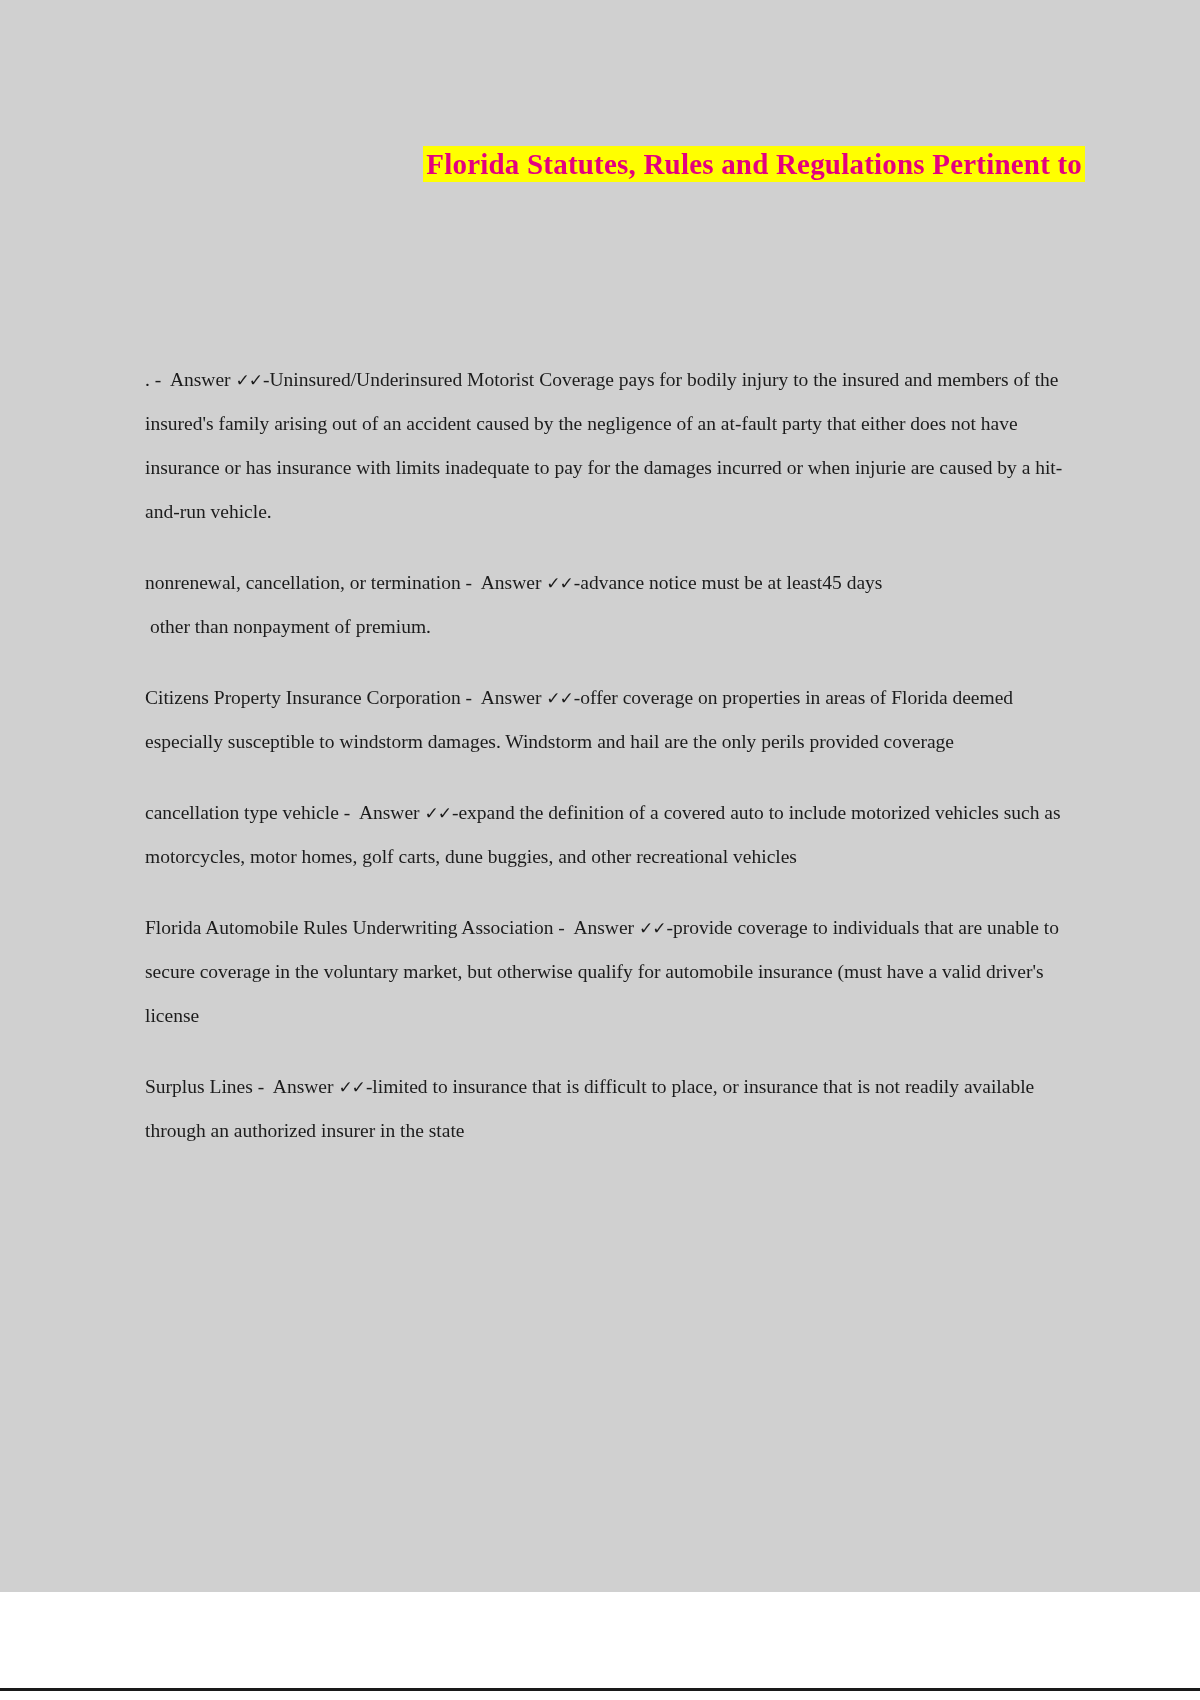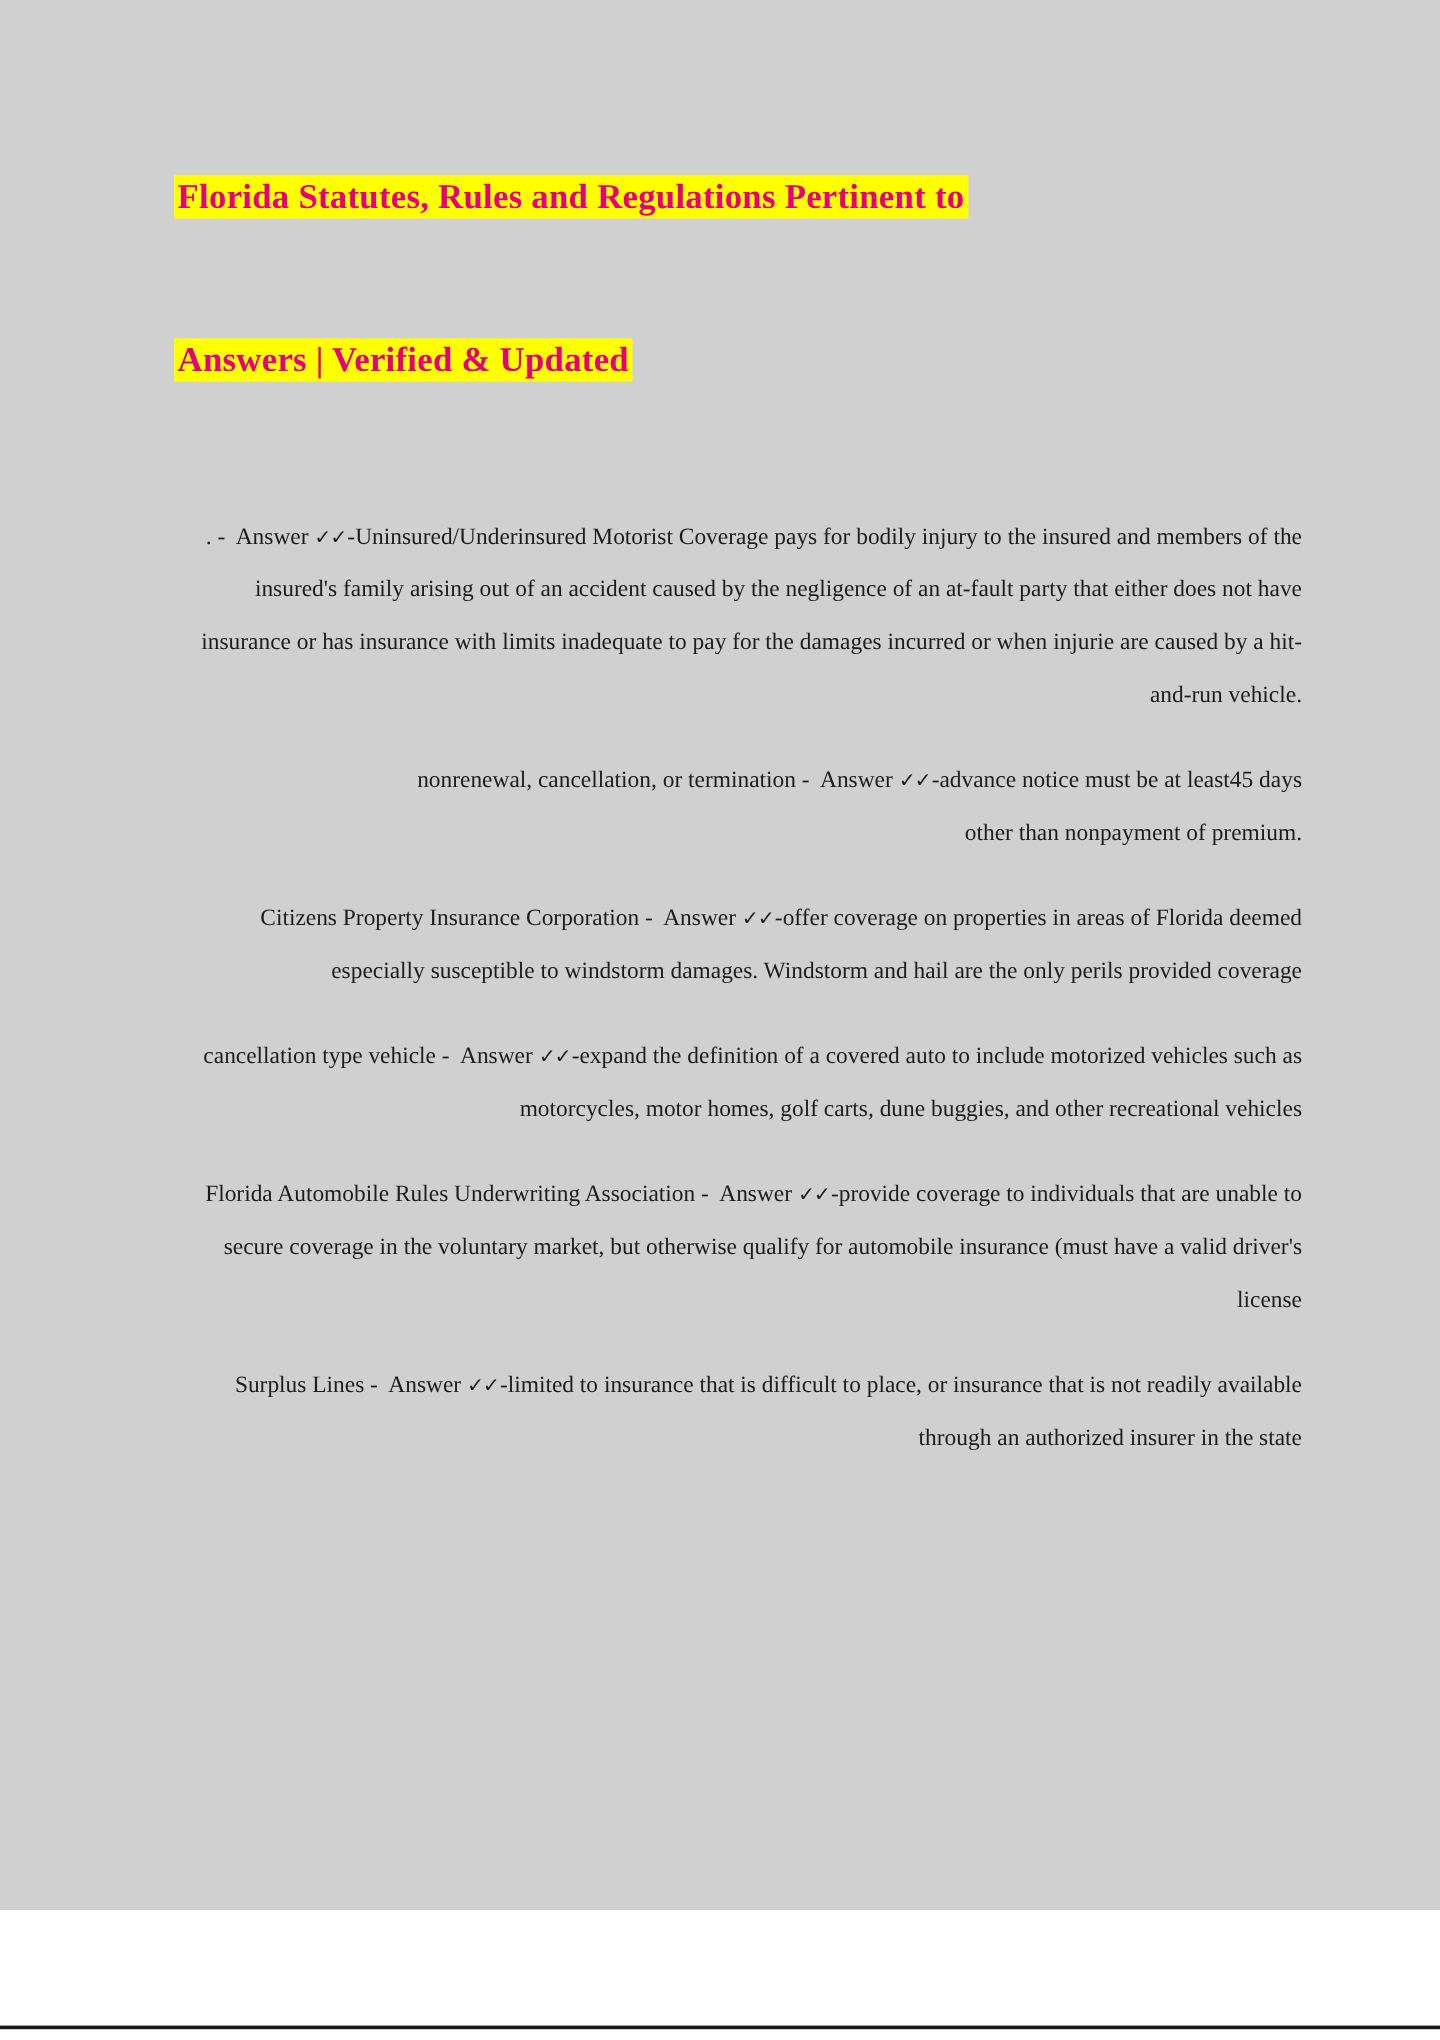--- a/index.html
+++ b/index.html
@@ -43,21 +43,21 @@
     height: 3px;
     background: #1a1a1a;
   }
   .content {
     position: absolute;
     left: 145px;
     top: 130px;
     width: 940px;
   }
   .doc-title {
-    text-align: left;
+    text-align: right;
     font-family: "Liberation Serif", serif;
     font-weight: bold;
     font-size: 29px;
     line-height: 68px;
     color: #e4007f;
     margin: 0;
     letter-spacing: 0.2px;
   }
   .doc-title .hl {
     background: #ffff00;
@@ -70,21 +70,21 @@
     padding: 0;
     list-style: none;
     margin-top: 92px;
   }
   .qa-item {
     margin: 0 0 27px 0;
     font-family: "Liberation Serif", serif;
     font-size: 19.5px;
     line-height: 44px;
     color: #1c1c1c;
-    text-align: right;
+    text-align: left;
   }
   .qa-item:last-child {
     margin-bottom: 0;
   }
   .qa-term {
     white-space: pre-wrap;
   }
   .qa-sep {
     white-space: pre-wrap;
   }
@@ -106,21 +106,20 @@
 
 <div id="page">
 
   <div class="doc-sheet">
 
     <div class="content">
 
       <h1 class="doc-title">
         <span class="hl">Florida Statutes, Rules and Regulations Pertinent to</span><br>
         <br>
-        <span class="hl">Answers | Verified &amp; Updated</span>
       </h1>
 
       <ul class="qa-list">
 
         <li class="qa-item">
           <span class="qa-term">.</span><span class="qa-sep"> -  </span><span class="qa-answerword">Answer </span><span class="qa-check">✓✓</span><span class="qa-body">-Uninsured/Underinsured Motorist Coverage pays for bodily injury to the insured and members of the insured's family arising out of an accident caused by the negligence of an at-fault party that either does not have insurance or has insurance with limits inadequate to pay for the damages incurred or when injurie are caused by a hit-and-run vehicle.</span>
         </li>
 
         <li class="qa-item">
           <span class="qa-term">nonrenewal, cancellation, or termination</span><span class="qa-sep"> -  </span><span class="qa-answerword">Answer </span><span class="qa-check">✓✓</span><span class="qa-body">-advance notice must be at least45 days

